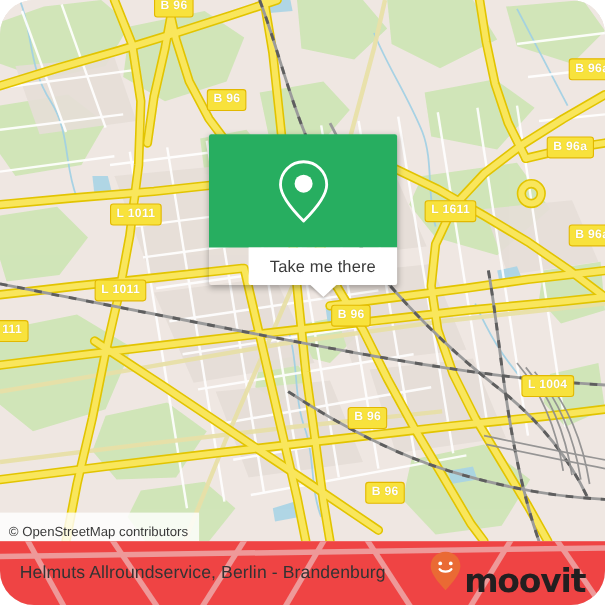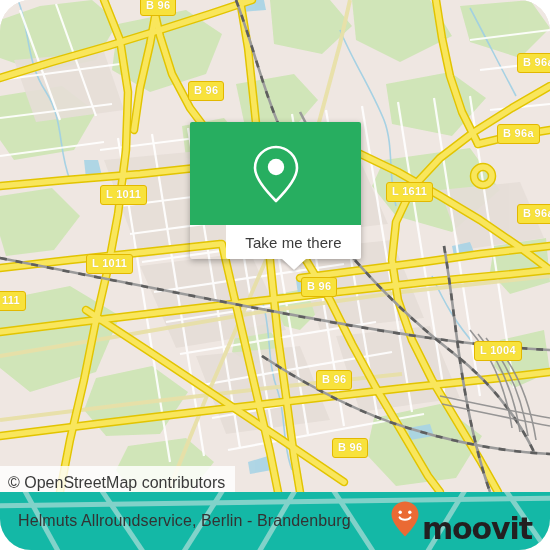--- a/index.html
+++ b/index.html
@@ -97,33 +97,33 @@
   
   #attribution {
     position: absolute;
     left: 0;
     top: 466px;
     height: 34px;
     padding: 0 10px 0 8px;
     background: rgba(255,255,255,.82);
     display: flex;
     align-items: center;
-    font-size: 16px;
+    font-size: 12px;
     color: #3a3a3a;
     white-space: nowrap;
   }
 
   
   #footer {
     position: absolute;
     left: 0;
     top: 492px;
     width: 550px;
     height: 58px;
-    background: #14b8a6;
+    background: #ef4444;
     overflow: hidden;
   }
   #footer-ghost {
     position: absolute;
     left: 0; top: 0;
     width: 550px; height: 58px;
     opacity: .5;
   }
   #footer-title {
     position: absolute;

